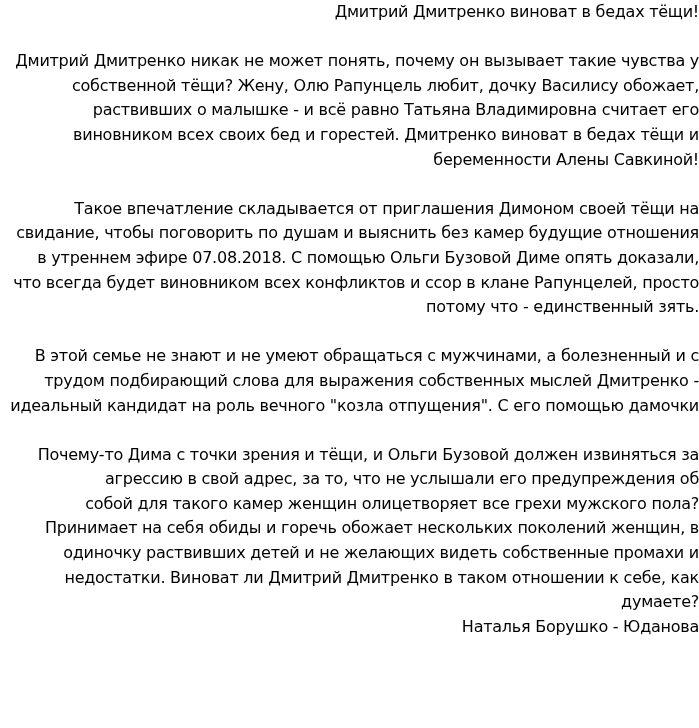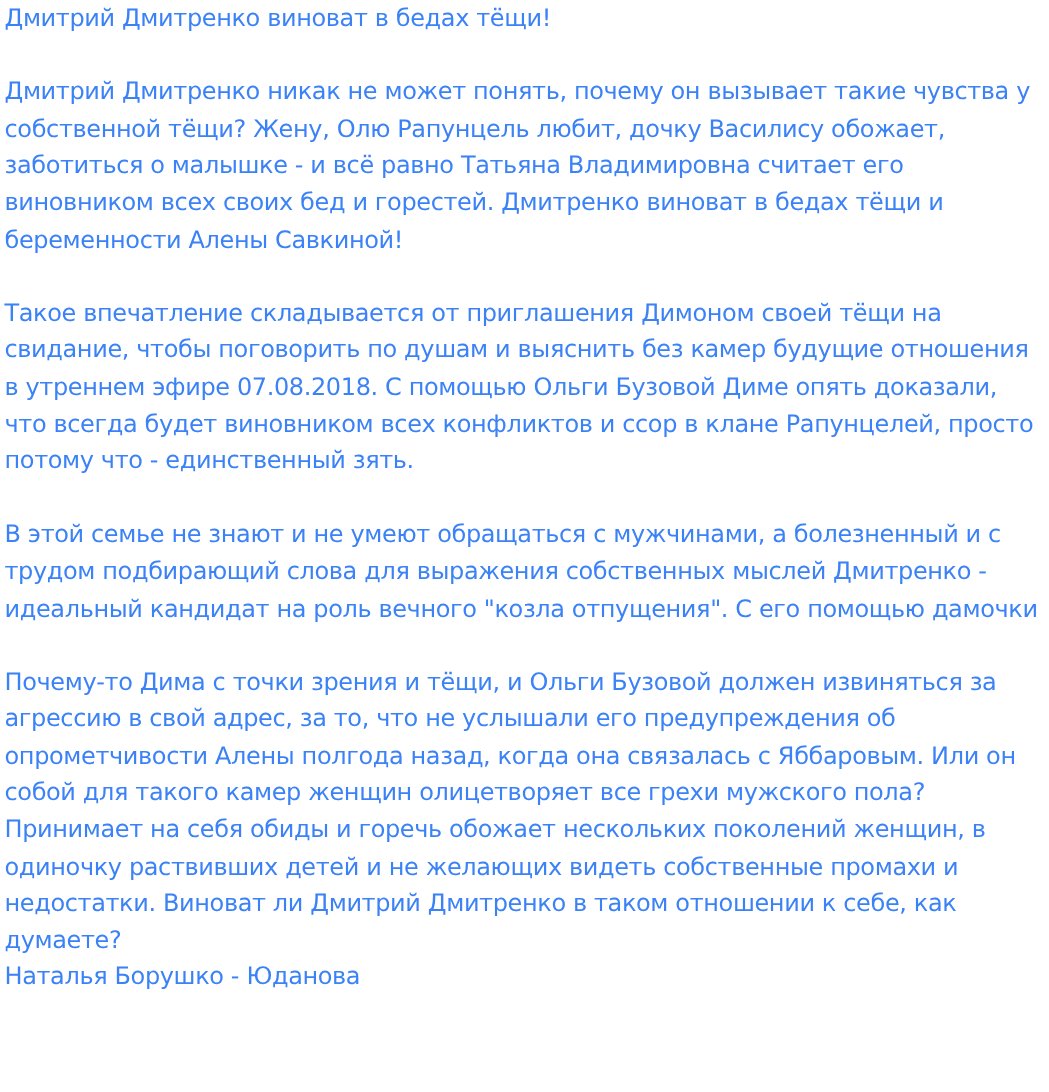--- a/index.html
+++ b/index.html
@@ -3,37 +3,38 @@
 <meta charset="utf-8">
 <style>
   html, body { margin: 0; padding: 0; background: #ffffff; }
   body { width: 699px; height: 728px; overflow: hidden; }
   .doc {
     position: relative;
     padding: 0 0 0 3px;
     font-family: "DejaVu Sans", sans-serif;
     font-size: 16px;
     line-height: 24.6px;
-    color: #3b82f6;
+    color: #000000;
     letter-spacing: -0.25px;
+    text-align: right;
   }
   .line { display: block; white-space: nowrap; height: 24.6px; }
   .gap { height: 24.6px; }
 </style>
 </head>
 <body>
 
 <div class="doc">
   <span class="line">Дмитрий Дмитренко виноват в бедах тёщи!</span>
   <div class="gap"></div>
 
   <div>
     <span class="line">Дмитрий Дмитренко никак не может понять, почему он вызывает такие чувства у</span>
     <span class="line">собственной тёщи? Жену, Олю Рапунцель любит, дочку Василису обожает,</span>
-    <span class="line">заботиться о малышке - и всё равно Татьяна Владимировна считает его</span>
+    <span class="line">раствивших о малышке - и всё равно Татьяна Владимировна считает его</span>
     <span class="line">виновником всех своих бед и горестей. Дмитренко виноват в бедах тёщи и</span>
     <span class="line">беременности Алены Савкиной!</span>
   </div>
   <div class="gap"></div>
 
   <div>
     <span class="line">Такое впечатление складывается от приглашения Димоном своей тёщи на</span>
     <span class="line">свидание, чтобы поговорить по душам и выяснить без камер будущие отношения</span>
     <span class="line">в утреннем эфире 07.08.2018. С помощью Ольги Бузовой Диме опять доказали,</span>
     <span class="line">что всегда будет виновником всех конфликтов и ссор в клане Рапунцелей, просто</span>
@@ -44,21 +45,20 @@
   <div>
     <span class="line">В этой семье не знают и не умеют обращаться с мужчинами, а болезненный и с</span>
     <span class="line">трудом подбирающий слова  для выражения собственных мыслей Дмитренко -</span>
     <span class="line">идеальный кандидат на роль вечного "козла отпущения". С его помощью дамочки</span>
   </div>
   <div class="gap"></div>
 
   <div>
     <span class="line">Почему-то Дима с точки зрения и тёщи, и Ольги Бузовой должен извиняться за</span>
     <span class="line">агрессию в свой адрес, за то, что не услышали его предупреждения об</span>
-    <span class="line">опрометчивости Алены полгода назад, когда она связалась с Яббаровым. Или он</span>
     <span class="line">собой для такого камер женщин олицетворяет все грехи мужского пола?</span>
     <span class="line">Принимает на себя обиды и горечь обожает нескольких поколений женщин, в</span>
     <span class="line">одиночку раствивших детей и не желающих видеть собственные промахи и</span>
     <span class="line">недостатки. Виноват ли Дмитрий Дмитренко в таком отношении к себе, как</span>
     <span class="line">думаете?</span>
   </div>
   <span class="line">Наталья Борушко - Юданова</span>
 </div>
 
 </body></html>

